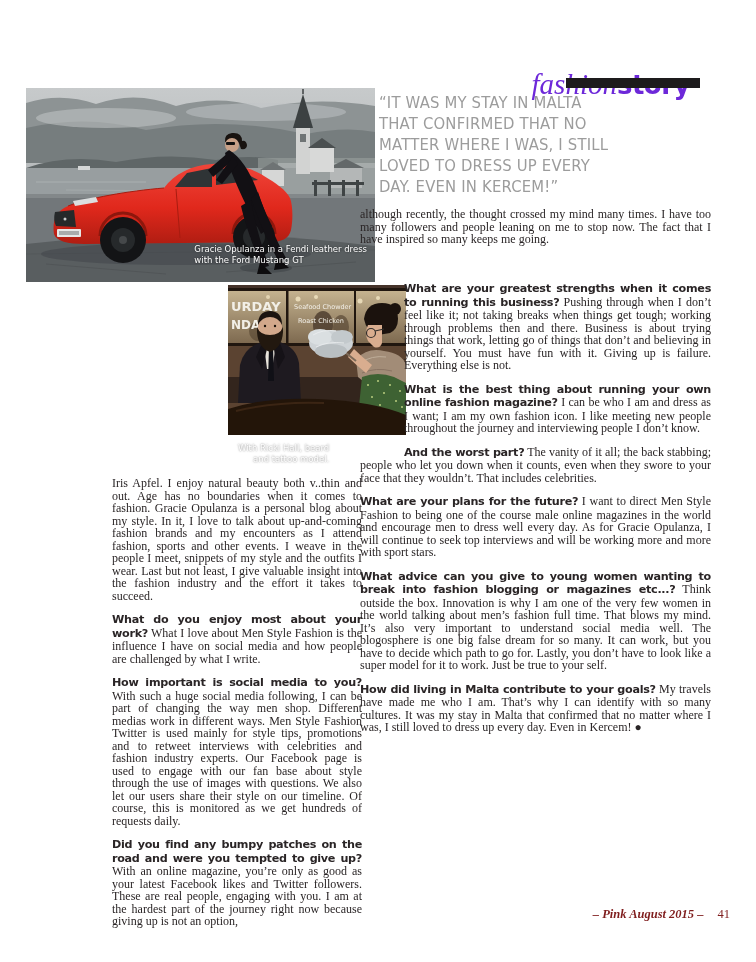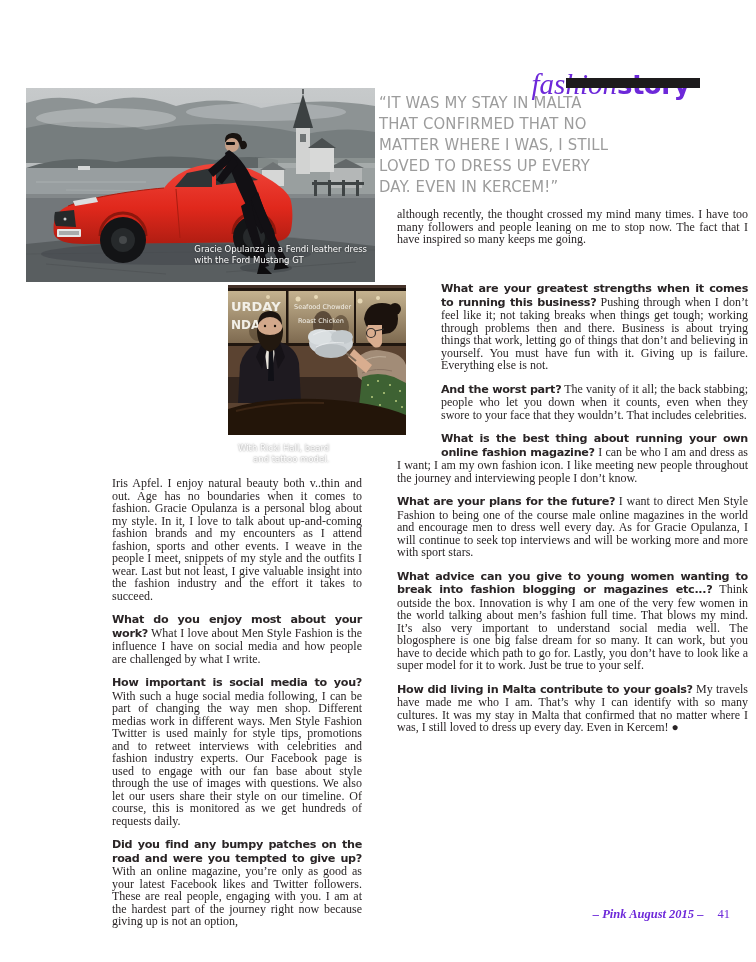--- a/index.html
+++ b/index.html
@@ -32,29 +32,29 @@
   .caption {
     position:absolute; font-family:"DejaVu Sans", sans-serif; font-size:8.5px;
     line-height:11px; color:#ffffff; text-shadow:0 0 2px rgba(0,0,0,.55);
   }
   .caption-car  { right:8px; bottom:16px; }
   .caption-cafe { left:10px; bottom:8px;  text-align:right; }
 
   
   .col { position:absolute; text-align:justify; font-size:12px; line-height:12.5px; }
   .col-left  { left:112px; top:477px; width:250px; }
-  .col-right { left:397px; top:208px; width:351px; }
+  .col-right { left:360px; top:208px; width:351px; }
   .col p { margin:0 0 11px 0; }
   .col p.lead { min-height:63px; }
   .q { font-family:"DejaVu Sans", sans-serif; font-weight:bold; font-size:11.2px; letter-spacing:-0.3px; }
   .photo-spacer { float:left; width:44px; height:166px; }
 
   
   .footer {
-    position:absolute; top:907px; right:26px; font-size:12.5px; color:#6d28d9; white-space:nowrap;
+    position:absolute; top:907px; right:26px; font-size:12.5px; color:#7f1d1d; white-space:nowrap;
   }
   .footer .credit { font-style:italic; font-weight:bold; }
   .footer .pagenum { margin-left:14px; font-weight:normal; }
 </style>
 </head>
 <body>
 
 <div class="page">
 
   <div class="brand">
@@ -233,22 +233,22 @@
     <p><span>Iris Apfel. I enjoy natural beauty both v..thin and out. Age has no boundaries when it comes to fashion. Gracie Opulanza is a personal blog about my style. In it, I love to talk about up-and-coming fashion brands and my encounters as I attend fashion, sports and other events. I weave in the people I meet, snippets of my style and the outfits I wear. Last but not least, I give valuable insight into the fashion industry and the effort it takes to succeed.</span></p>
     <p><b class="q">What do you enjoy most about your work?</b> <span>What I love about Men Style Fashion is the influence I have on social media and how people are challenged by what I write.</span></p>
     <p><b class="q">How important is social media to you?</b> <span>With such a huge social media following, I can be part of changing the way men shop. Different medias work in different ways. Men Style Fashion Twitter is used mainly for style tips, promotions and to retweet interviews with celebrities and fashion industry experts. Our Facebook page is used to engage with our fan base about style through the use of images with questions. We also let our users share their style on our timeline. Of course, this is monitored as we get hundreds of requests daily.</span></p>
     <p><b class="q">Did you find any bumpy patches on the road and were you tempted to give up?</b> <span>With an online magazine, you’re only as good as your latest Facebook likes and Twitter followers. These are real people, engaging with you. I am at the hardest part of the journey right now because giving up is not an option,</span></p>
   </div>
 
   <div class="col col-right">
     <p class="lead"><span>although recently, the thought crossed my mind many times. I have too many followers and people leaning on me to stop now. The fact that I have inspired so many keeps me going.</span></p>
     <div class="photo-spacer"></div>
     <p><b class="q">What are your greatest strengths when it comes to running this business?</b> <span>Pushing through when I don’t feel like it; not taking breaks when things get tough; working through problems then and there. Business is about trying things that work, letting go of things that don’t and believing in yourself. You must have fun with it. Giving up is failure. Everything else is not.</span></p>
+    <p><b class="q">What is the best thing about running your own online fashion magazine?</b> <span>I can be who I am and dress as I want; I am my own fashion icon. I like meeting new people throughout the journey and interviewing people I don’t know.</span></p>
     <p><b class="q">And the worst part?</b> <span>The vanity of it all; the back stabbing; people who let you down when it counts, even when they swore to your face that they wouldn’t. That includes celebrities.</span></p>
-    <p><b class="q">What is the best thing about running your own online fashion magazine?</b> <span>I can be who I am and dress as I want; I am my own fashion icon. I like meeting new people throughout the journey and interviewing people I don’t know.</span></p>
     <p><b class="q">What are your plans for the future?</b> <span>I want to direct Men Style Fashion to being one of the course male online magazines in the world and encourage men to dress well every day. As for Gracie Opulanza, I will continue to seek top interviews and will be working more and more with sport stars.</span></p>
     <p><b class="q">What advice can you give to young women wanting to break into fashion blogging or magazines etc...?</b> <span>Think outside the box. Innovation is why I am one of the very few women in the world talking about men’s fashion full time. That blows my mind. It’s also very important to understand social media well. The blogosphere is one big false dream for so many. It can work, but you have to decide which path to go for. Lastly, you don’t have to look like a super model for it to work. Just be true to your self.</span></p>
     <p><b class="q">How did living in Malta contribute to your goals?</b> <span>My travels have made me who I am. That’s why I can identify with so many cultures. It was my stay in Malta that confirmed that no matter where I was, I still loved to dress up every day. Even in Kercem! ●</span></p>
   </div>
 
   <div class="footer">
     <span class="credit">– Pink August 2015 –</span><span class="pagenum">41</span>
   </div>
 
 </div>

